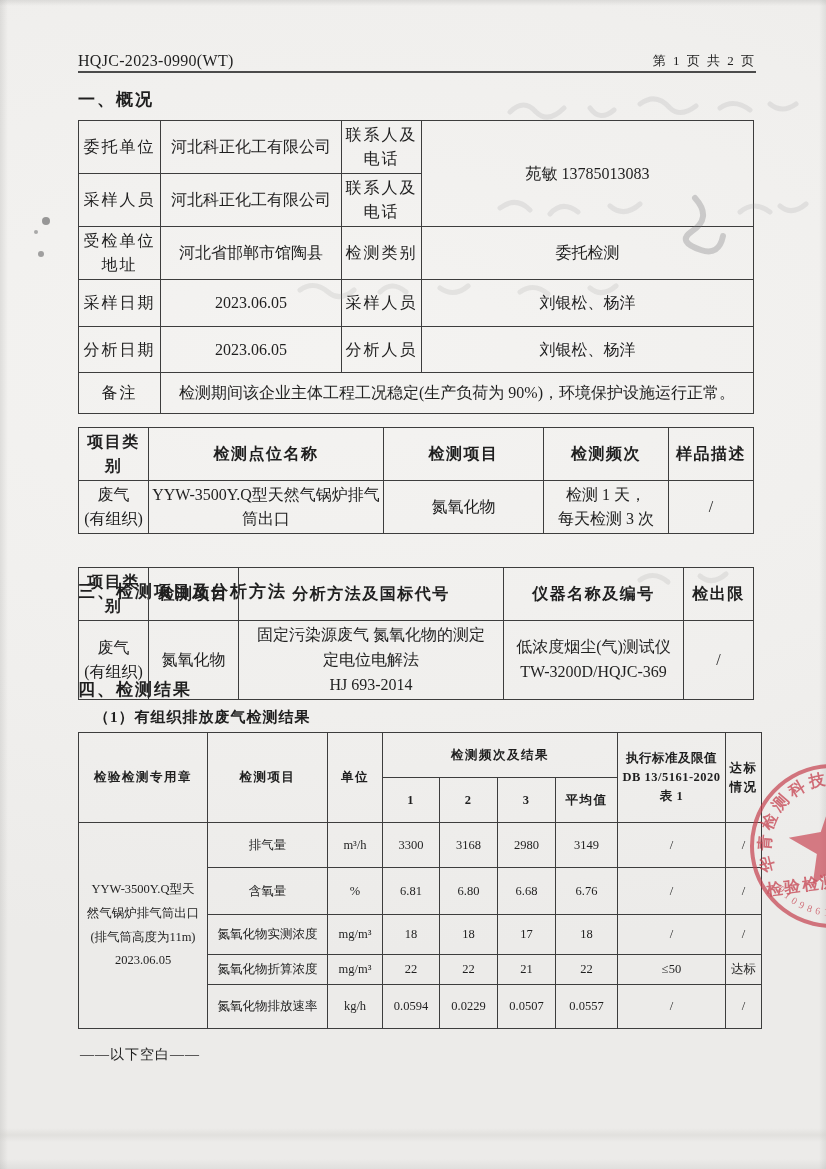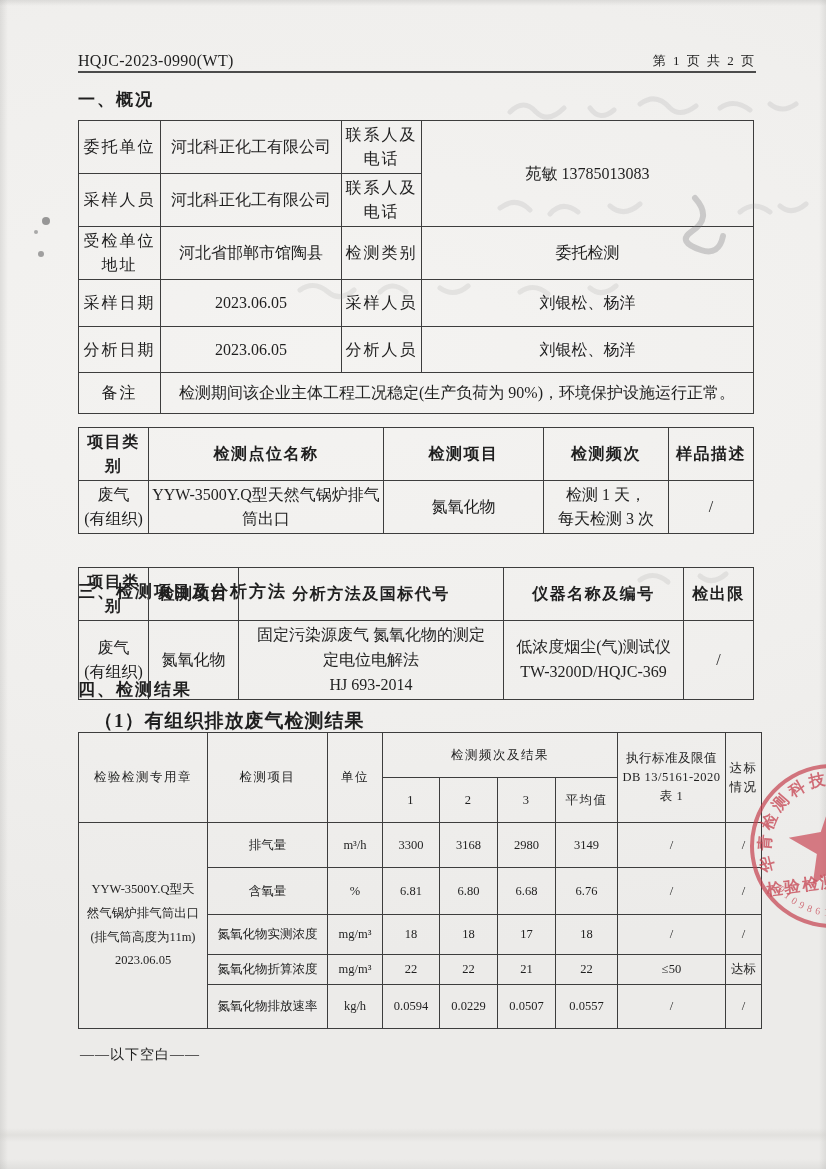--- a/index.html
+++ b/index.html
@@ -21,33 +21,33 @@
   
   .doc-no{left:78px;top:52px;font-size:16px;letter-spacing:.3px;}
   .page-no{right:70px;top:52px;font-size:13px;letter-spacing:2px;}
   .head-rule{left:78px;top:71px;width:678px;height:2px;background:#4b4b4b;}
   
   .sec{font-size:17px;font-weight:bold;letter-spacing:2px;}
   .sec1{left:78px;top:88px;}
   .sec2{left:78px;top:396px;}
   .sec3{left:78px;top:536px;margin-top:44px;}
   .sec4{left:78px;top:678px;}
-  .sub4{left:94px;top:708px;font-size:19px;font-weight:bold;letter-spacing:1px;}
+  .sub4{left:94px;top:708px;font-size:15px;font-weight:bold;letter-spacing:1px;}
   
   table{border-collapse:collapse;table-layout:fixed;font-size:16px;}
   td,th{border:1px solid #3d3d3d;text-align:center;vertical-align:middle;
         padding:2px 3px;font-weight:normal;line-height:1.5;overflow:hidden;}
   th{letter-spacing:1.5px;}
   .lbl{letter-spacing:2px;}
   .pre{white-space:pre-line;}
   .t1{left:78px;top:120px;width:675px;}
   .t2{left:78px;top:427px;width:675px;}
   .t3{left:78px;top:567px;width:675px;}
   .t4{left:78px;top:732px;width:683px;font-size:12.5px;}
-  .t4 th{font-weight:normal;margin-left:24px;}
+  .t4 th{font-weight:bold;margin-left:24px;}
   .t2 th,.t3 th{font-weight:bold;}
   .small-gap{line-height:1.55;}
   
   .blank-note{left:80px;top:1046px;font-size:14px;letter-spacing:1px;}
   
   .stamp{left:732px;top:746px;width:200px;height:200px;transform:rotate(-8deg);opacity:.88;}
   
   .bleed{pointer-events:none;left:0;top:0;}
   .speck{border-radius:50%;background:rgba(60,60,62,.55);}
   .crease{left:0;top:1128px;width:826px;height:14px;

